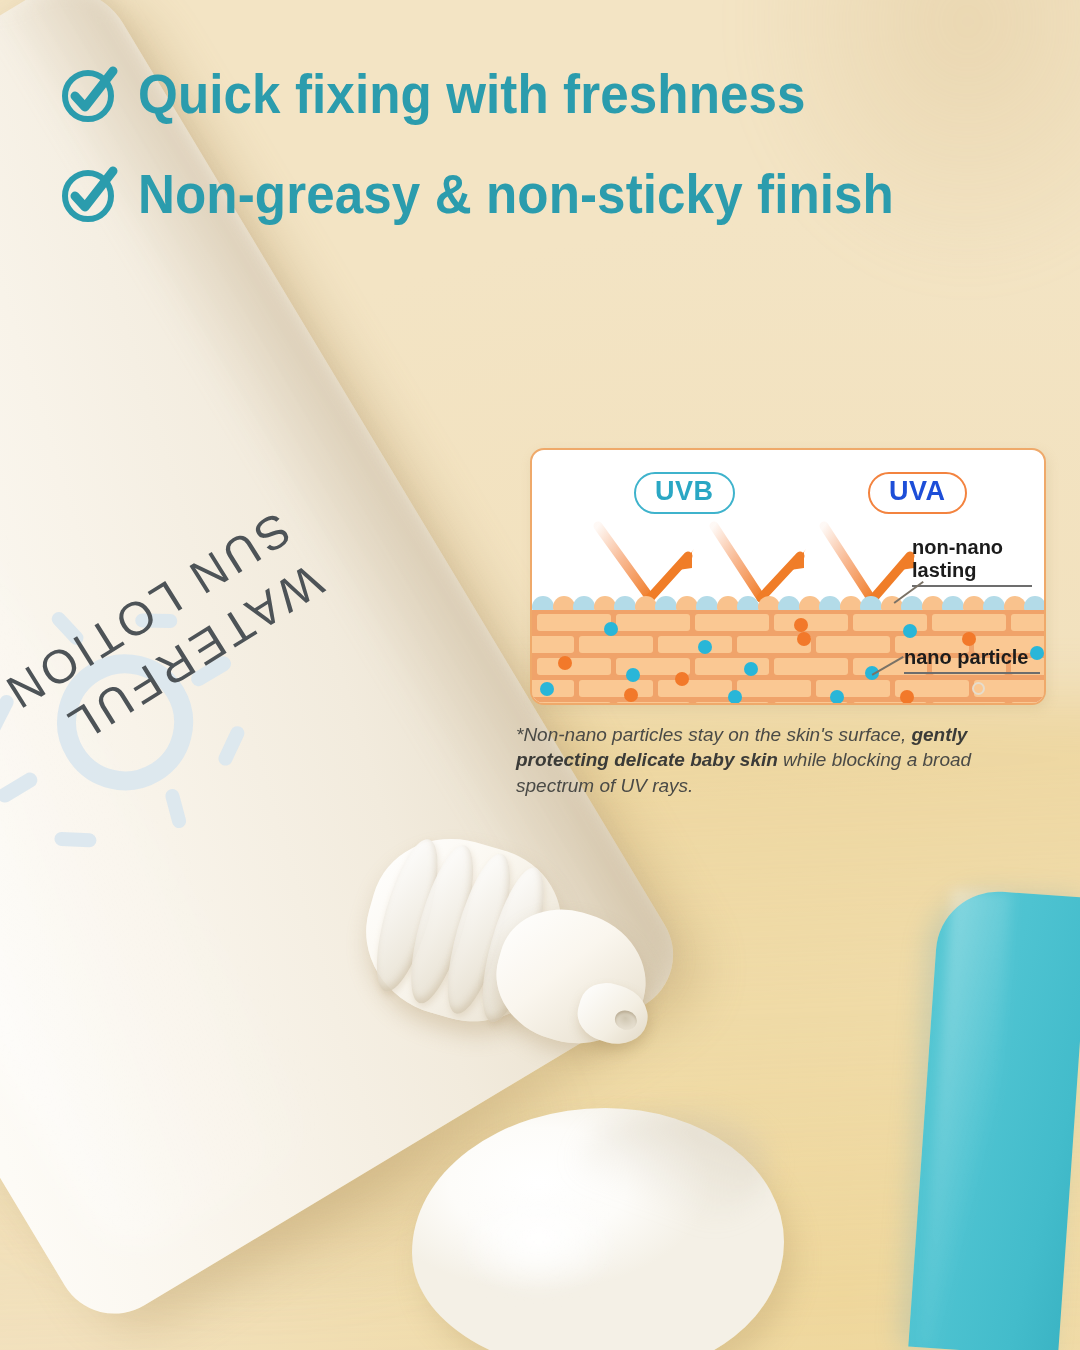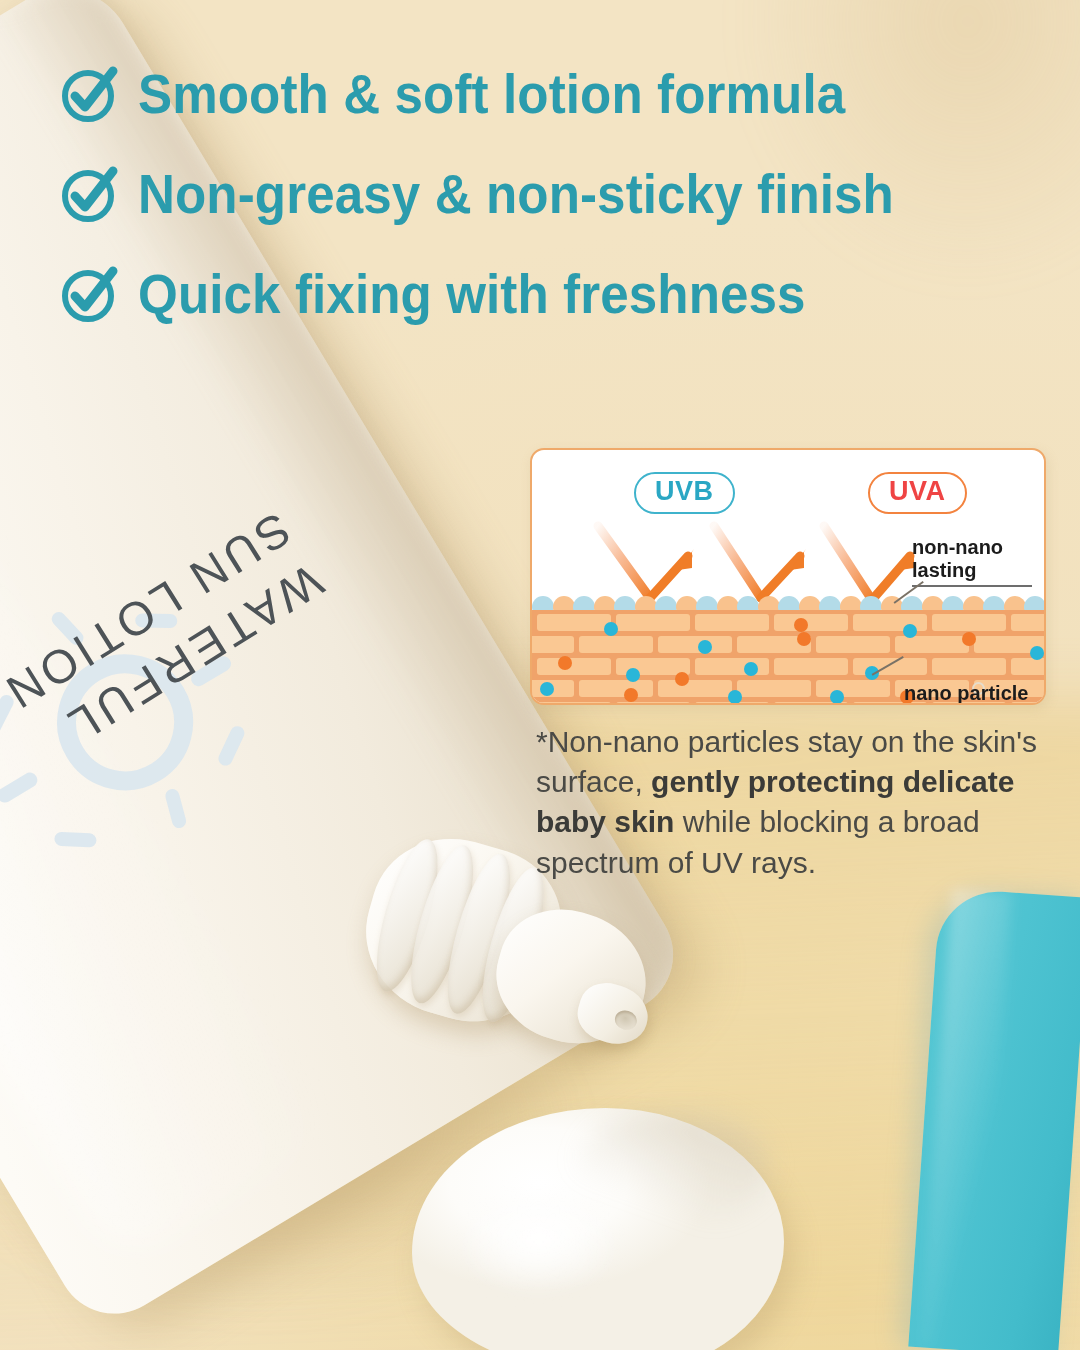--- a/index.html
+++ b/index.html
@@ -186,21 +186,21 @@
     position:absolute;
     padding:3px 19px 5px;
     border-radius:30px;
     font-family:"Liberation Sans", sans-serif;
     font-weight:700;
     font-size:27px;
     letter-spacing:.5px;
     line-height:1.1;
   }
   .badge-uvb{ left:102px; top:22px; color:#2aa7c4; border:2.5px solid #3fb3cc; }
-  .badge-uva{ left:336px; top:22px; color:#ef4444; border:2.5px solid #f3833f; }
+  .badge-uva{ left:336px; top:22px; color:#1d4ed8; border:2.5px solid #f3833f; }
 
   .particle-row{
     position:absolute; left:0; right:0; top:146px; height:22px;
     display:flex; align-items:center;
   }
   .pdot{ width:22px; height:22px; border-radius:50%; margin-right:-1.5px; flex:0 0 auto; }
   .pdot.blue{ background:#b3dbe8; }
   .pdot.orange{ background:#f9c28d; }
 
   .skin{
@@ -224,25 +224,26 @@
     font-family:"Liberation Sans", sans-serif;
     font-weight:700; font-size:20px; color:#1c1c1c; line-height:1.14;
   }
   .callout .rule{
     display:block; height:2px; background:#6d6d6d; margin-top:3px;
   }
   .leader{ position:absolute; background:#7a7266; height:1.6px; transform-origin:left center; }
 
   
   .caption{
-    position:absolute; left:536px; top:722px; width:510px;
-    font-family:"Liberation Sans", sans-serif;
-    font-size:30px;
+    position:absolute; left:516px; top:722px; width:510px;
+    font-family:"Liberation Sans", sans-serif;
+    font-size:19px;
     line-height:1.34;
     color:#4a4a46;
+    font-style:italic;
   }
   .caption b{ font-weight:700; color:#3b3b38; }
 </style>
 </head>
 <body>
 
 <div id="stage">
 
   <div class="bg-base"></div>
   <div class="bg-warm-sweep"></div>
@@ -287,48 +288,39 @@
     <div class="blob-shade"></div>
     <div class="blob-hi"></div>
   </div>
 
   <div class="teal-object">
     <div class="teal-hi"></div>
   </div>
 
   <div class="bullets">
 
+
     <div class="bullet">
       <span class="check-icon">
         <svg width="64" height="64" viewBox="0 0 64 64" aria-hidden="true">
           <circle cx="30" cy="34" r="23" fill="none" stroke="#2b9cad" stroke-width="6"></circle>
           <path d="M17 34 L27 45 L55 9" fill="none" stroke="#2b9cad" stroke-width="9" stroke-linecap="round" stroke-linejoin="round"></path>
         </svg>
       </span>
-      <span class="bullet-text">Smooth &amp; soft lotion formula</span>
+      <span class="bullet-text">Quick fixing with freshness</span>
     </div>
 
     <div class="bullet">
       <span class="check-icon">
         <svg width="64" height="64" viewBox="0 0 64 64" aria-hidden="true">
           <circle cx="30" cy="34" r="23" fill="none" stroke="#2b9cad" stroke-width="6"></circle>
           <path d="M17 34 L27 45 L55 9" fill="none" stroke="#2b9cad" stroke-width="9" stroke-linecap="round" stroke-linejoin="round"></path>
         </svg>
       </span>
       <span class="bullet-text">Non-greasy &amp; non-sticky finish</span>
-    </div>
-
-    <div class="bullet">
-      <span class="check-icon">
-        <svg width="64" height="64" viewBox="0 0 64 64" aria-hidden="true">
-          <circle cx="30" cy="34" r="23" fill="none" stroke="#2b9cad" stroke-width="6"></circle>
-          <path d="M17 34 L27 45 L55 9" fill="none" stroke="#2b9cad" stroke-width="9" stroke-linecap="round" stroke-linejoin="round"></path>
-        </svg>
-      </span>
-      <span class="bullet-text">Quick fixing with freshness</span>
     </div>
 
 
   </div>
 
   <div class="uv-panel">
 
     <div class="badge badge-uvb">UVB</div>
     <div class="badge badge-uva">UVA</div>
 
@@ -443,21 +435,21 @@
         <div class="hollow" style="left: 440px; top: 72px;"></div>
       </div>
 
     <div class="callout" style="left:380px; top:86px; width:120px;">
       <span>non-nano</span><br>
       <span>lasting</span>
       <span class="rule"></span>
     </div>
     <div class="leader" style="left:362px; top:152px; width:36px; transform:rotate(-36deg);"></div>
 
-    <div class="callout" style="left:372px; top:196px; width:136px;margin-top:36px;">
+    <div class="callout" style="left:372px; top:196px; width:136px;">
       <span>nano particle</span>
       <span class="rule"></span>
     </div>
     <div class="leader" style="left:340px; top:224px; width:36px; transform:rotate(-30deg);"></div>
   </div>
 
   <div class="caption">
     <span>*Non-nano particles stay on the skin's surface, </span><b>gently protecting delicate baby skin</b><span> while blocking a broad spectrum of UV rays.</span>
   </div>
 

